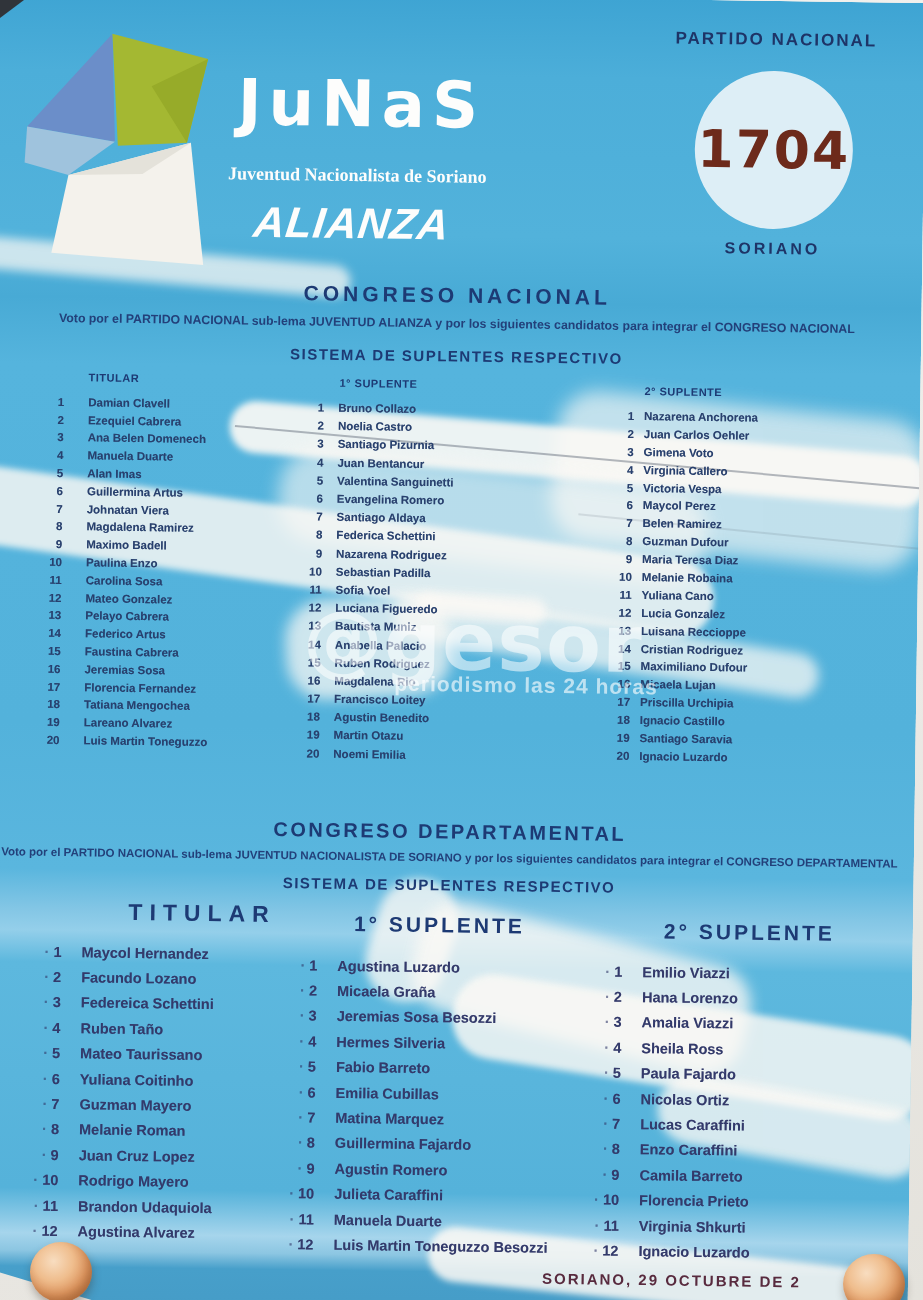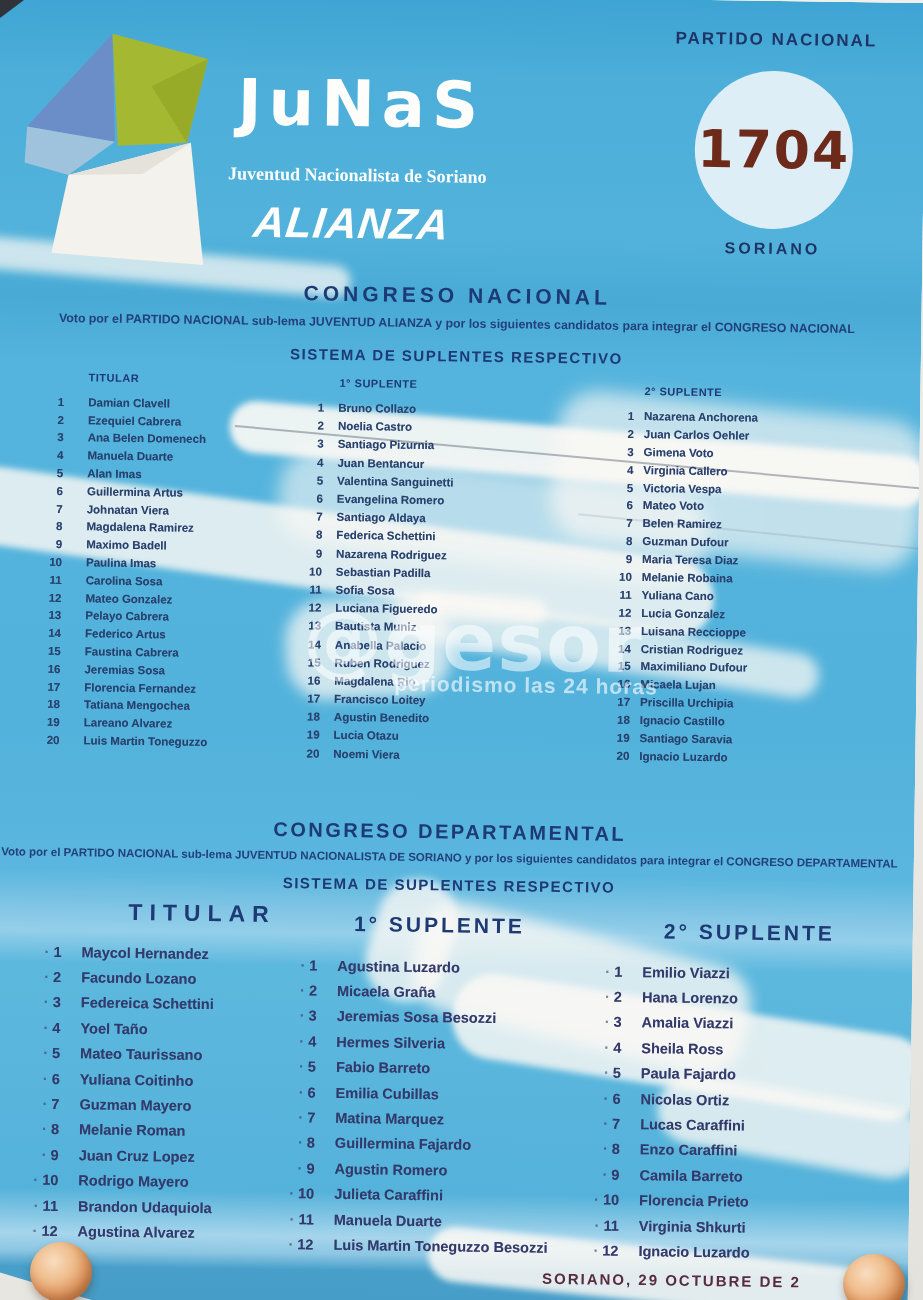--- a/index.html
+++ b/index.html
@@ -176,21 +176,21 @@
           <div class="nrow">
             <span class="num">8</span>
             <span class="cname">Magdalena Ramirez</span>
           </div>
           <div class="nrow">
             <span class="num">9</span>
             <span class="cname">Maximo Badell</span>
           </div>
           <div class="nrow">
             <span class="num">10</span>
-            <span class="cname">Paulina Imas</span>
+            <span class="cname">Paulina Enzo</span>
           </div>
           <div class="nrow">
             <span class="num">11</span>
             <span class="cname">Carolina Sosa</span>
           </div>
           <div class="nrow">
             <span class="num">12</span>
             <span class="cname">Mateo Gonzalez</span>
           </div>
           <div class="nrow">
@@ -265,21 +265,21 @@
           <div class="nrow">
             <span class="num">9</span>
             <span class="cname">Nazarena Rodriguez</span>
           </div>
           <div class="nrow">
             <span class="num">10</span>
             <span class="cname">Sebastian Padilla</span>
           </div>
           <div class="nrow">
             <span class="num">11</span>
-            <span class="cname">Sofia Sosa</span>
+            <span class="cname">Sofia Yoel</span>
           </div>
           <div class="nrow">
             <span class="num">12</span>
             <span class="cname">Luciana Figueredo</span>
           </div>
           <div class="nrow">
             <span class="num">13</span>
             <span class="cname">Bautista Muniz</span>
           </div>
           <div class="nrow">
@@ -297,25 +297,25 @@
           <div class="nrow">
             <span class="num">17</span>
             <span class="cname">Francisco Loitey</span>
           </div>
           <div class="nrow">
             <span class="num">18</span>
             <span class="cname">Agustin Benedito</span>
           </div>
           <div class="nrow">
             <span class="num">19</span>
-            <span class="cname">Lucia Otazu</span>
+            <span class="cname">Martin Otazu</span>
           </div>
           <div class="nrow">
             <span class="num">20</span>
-            <span class="cname">Noemi Viera</span>
+            <span class="cname">Noemi Emilia</span>
           </div>
         </div>
     </div>
     <div class="ncol" id="ncol3">
       <div class="ncol-h">2° SUPLENTE</div>
       <div>
           <div class="nrow">
             <span class="num">1</span>
             <span class="cname">Nazarena Anchorena</span>
           </div>
@@ -330,21 +330,21 @@
           <div class="nrow">
             <span class="num">4</span>
             <span class="cname">Virginia Callero</span>
           </div>
           <div class="nrow">
             <span class="num">5</span>
             <span class="cname">Victoria Vespa</span>
           </div>
           <div class="nrow">
             <span class="num">6</span>
-            <span class="cname">Mateo Voto</span>
+            <span class="cname">Maycol Perez</span>
           </div>
           <div class="nrow">
             <span class="num">7</span>
             <span class="cname">Belen Ramirez</span>
           </div>
           <div class="nrow">
             <span class="num">8</span>
             <span class="cname">Guzman Dufour</span>
           </div>
           <div class="nrow">
@@ -414,21 +414,21 @@
         <div class="drow">
           <span class="num">2</span>
           <span class="cname">Facundo Lozano</span>
         </div>
         <div class="drow">
           <span class="num">3</span>
           <span class="cname">Federeica Schettini</span>
         </div>
         <div class="drow">
           <span class="num">4</span>
-          <span class="cname">Yoel Taño</span>
+          <span class="cname">Ruben Taño</span>
         </div>
         <div class="drow">
           <span class="num">5</span>
           <span class="cname">Mateo Taurissano</span>
         </div>
         <div class="drow">
           <span class="num">6</span>
           <span class="cname">Yuliana Coitinho</span>
         </div>
         <div class="drow">

